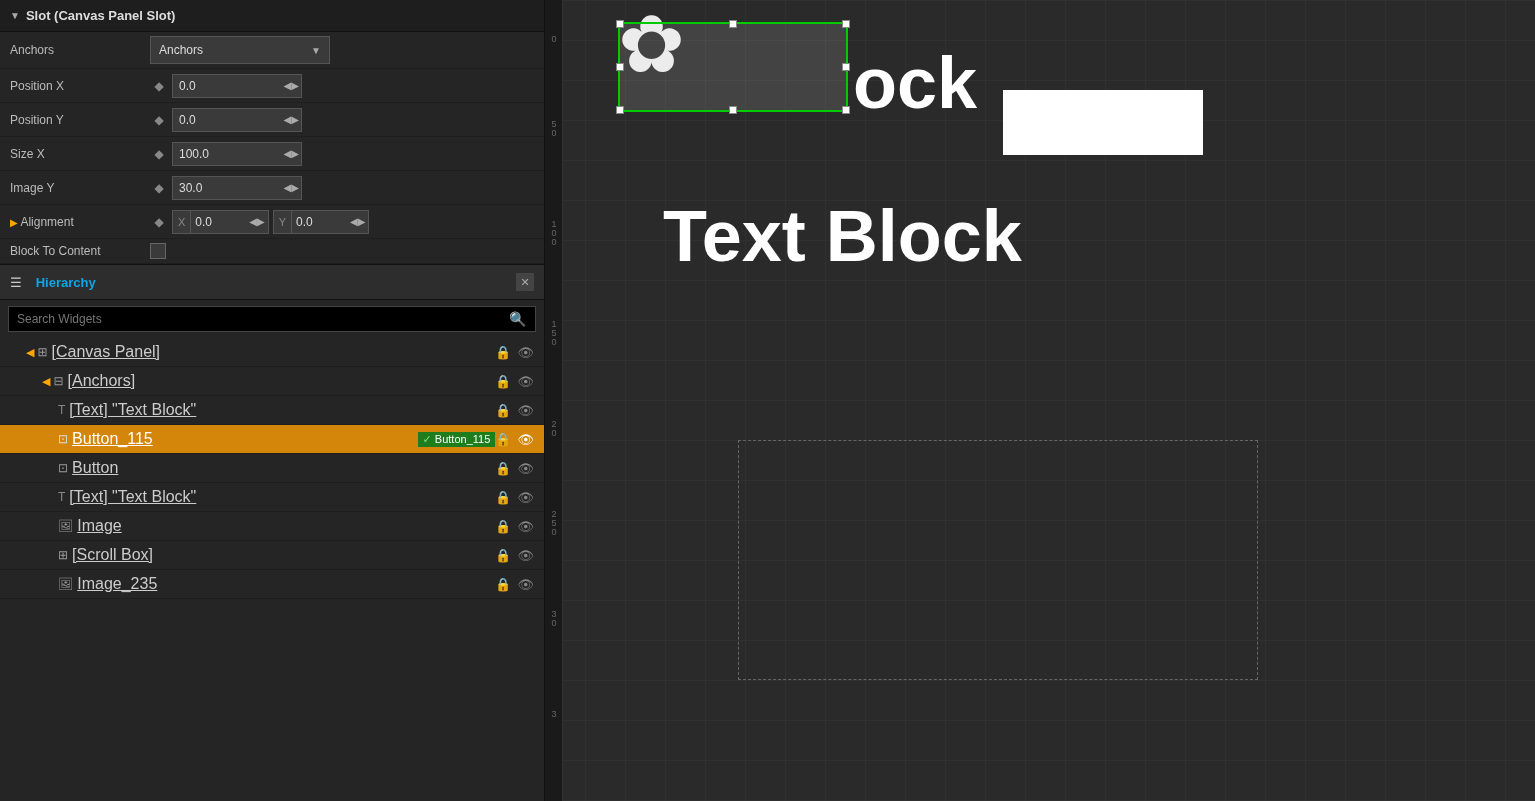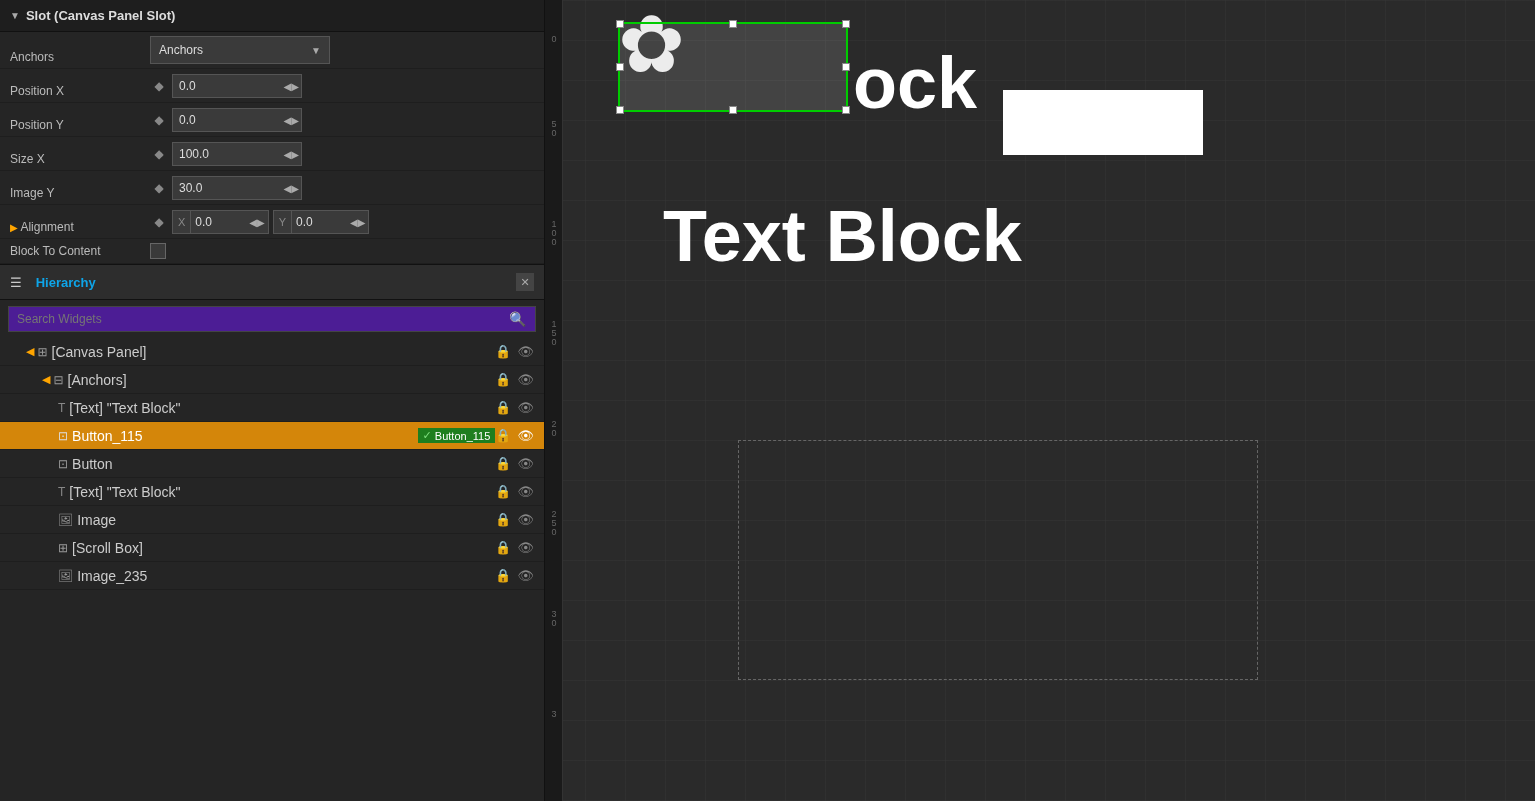--- a/index.html
+++ b/index.html
@@ -42,21 +42,21 @@
     }
 
     .section-header .arrow {
       margin-right: 6px;
       color: #aaa;
       font-size: 10px;
     }
 
     .property-row {
       display: flex;
-      align-items: flex-end;
+      align-items: center;
       padding: 4px 10px;
       min-height: 34px;
       border-bottom: 1px solid #1e1e1e;
     }
 
     .property-label {
       width: 140px;
       font-size: 12px;
       color: #bbb;
       flex-shrink: 0;
@@ -221,21 +221,21 @@
       color: #aaa;
       font-size: 11px;
       display: flex;
       align-items: center;
       justify-content: center;
     }
 
     .search-bar {
       display: flex;
       align-items: center;
-      background: #4c1d95;
+      background: #000000;
       border: 1px solid #444;
       margin: 6px 8px;
       padding: 4px 8px;
     }
 
     .search-input {
       background: transparent;
       border: none;
       color: #aaa;
       font-size: 12px;
@@ -278,21 +278,22 @@
 
     .tree-item-icon {
       margin-right: 4px;
       font-size: 12px;
       color: #999;
     }
 
     .tree-item-label {
       flex: 1;
       color: #ccc;
-      font-size: 14px;
+      font-size: 16px;
+      text-decoration: underline;
     }
 
     .tree-item.selected .tree-item-label {
       color: #fff;
     }
 
     .tree-item-icons {
       display: flex;
       gap: 6px;
       align-items: center;

